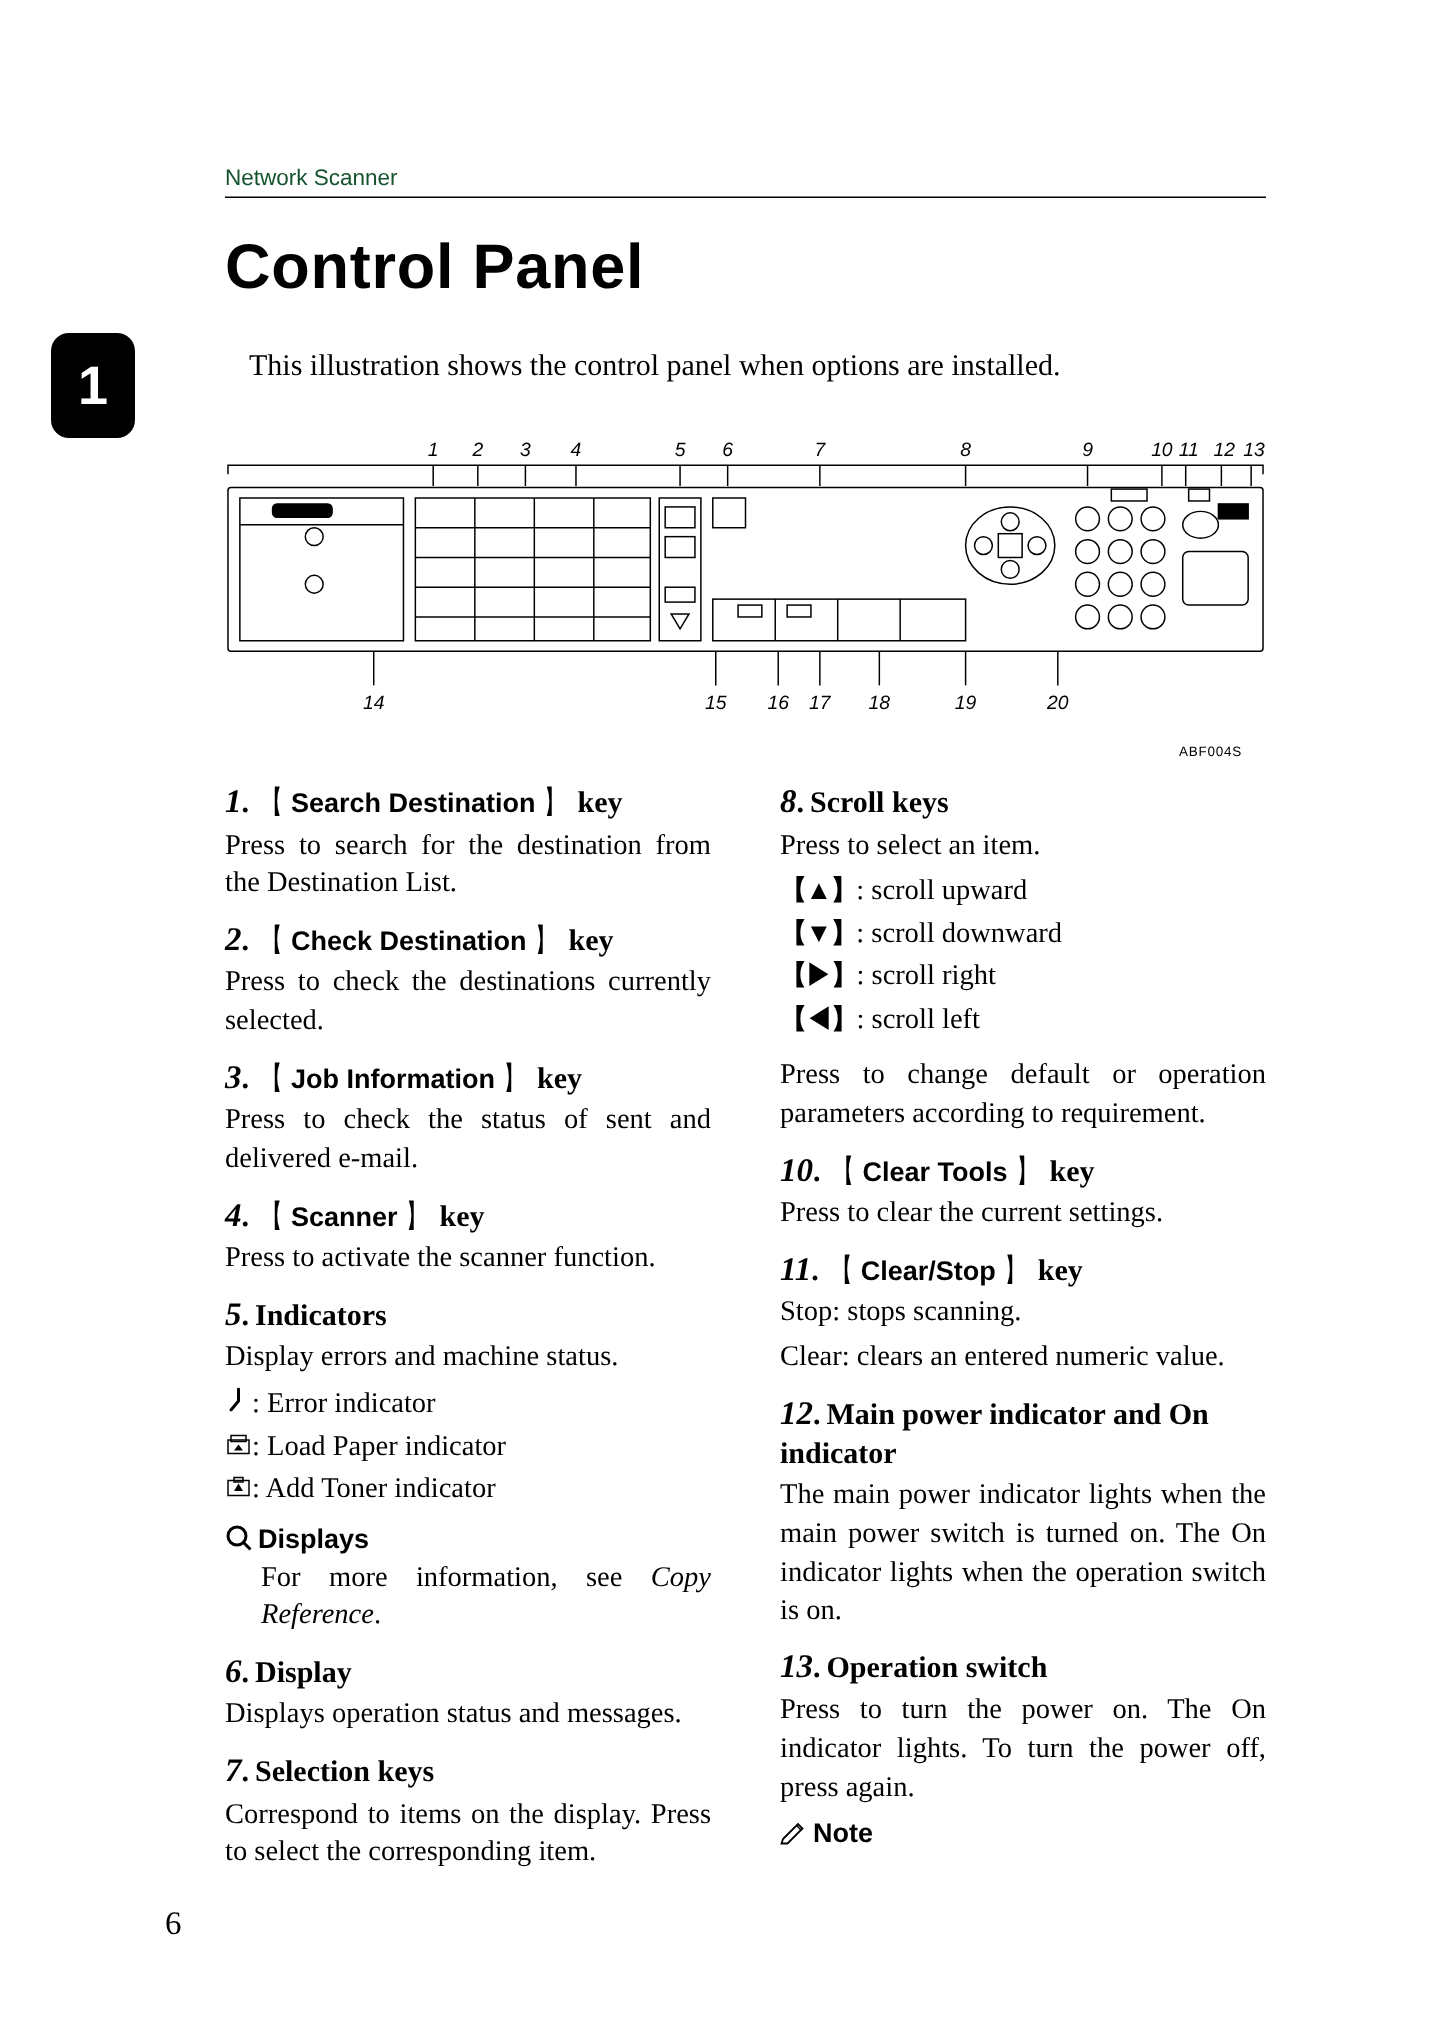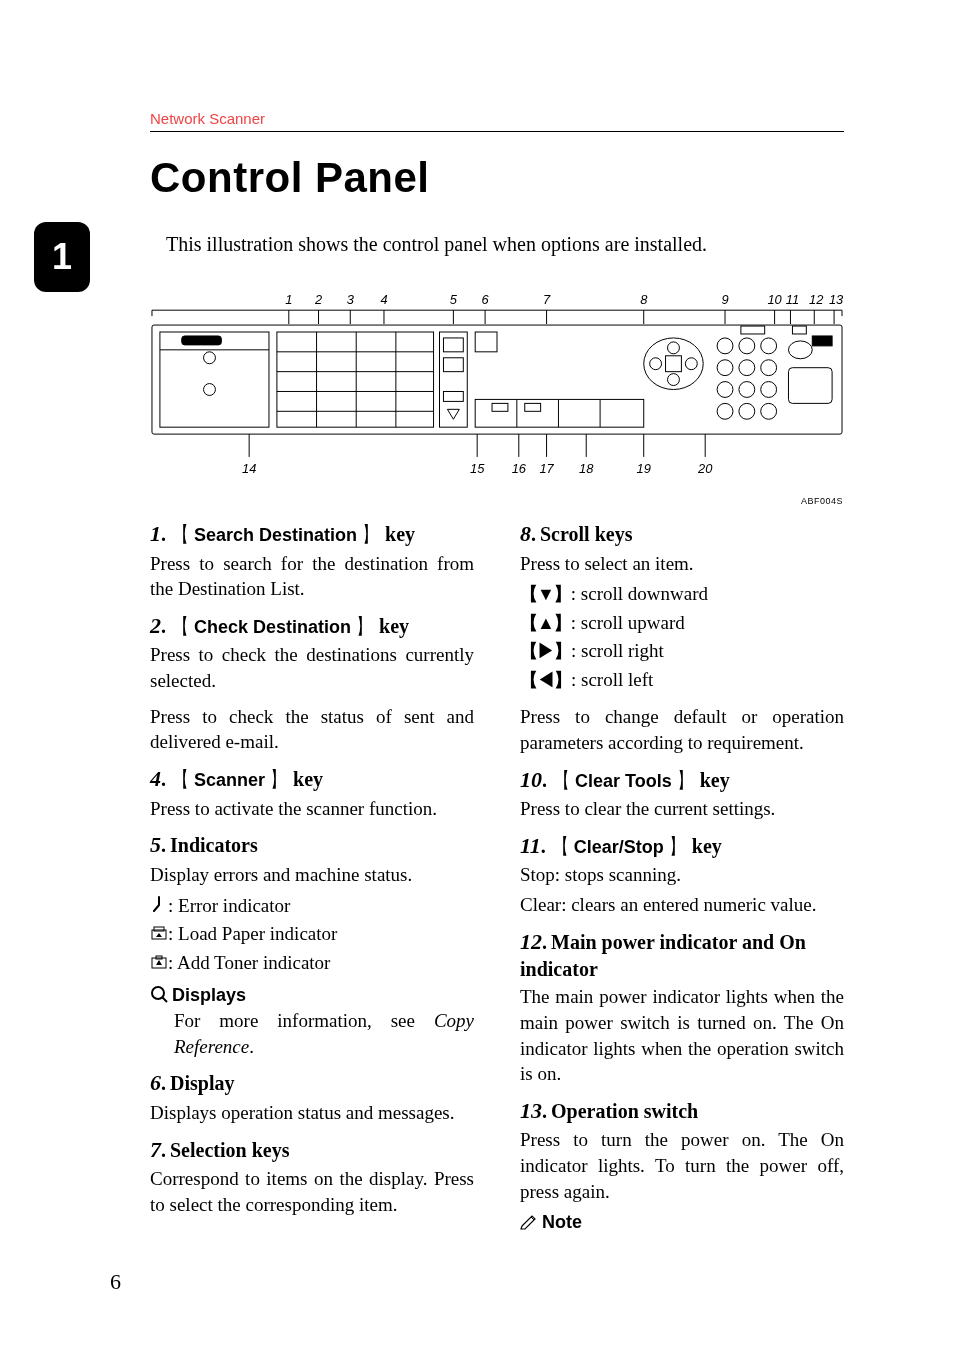--- a/index.html
+++ b/index.html
@@ -14,21 +14,21 @@
   .page {
     width: 954px;
     height: 1351px;
     position: relative;
     box-sizing: border-box;
     padding: 110px 110px 60px 150px;
   }
   .running-head {
     font-family: Arial, Helvetica, sans-serif;
     font-size: 15px;
-    color: #ef4444;
+    color: #14532d;
     margin-bottom: 4px;
   }
   .head-rule {
     border: none;
     border-top: 1.5px solid #000;
     margin: 0 0 22px 0;
   }
   .chapter-tab {
     position: absolute;
     left: 34px;
@@ -61,21 +61,21 @@
   }
   .figure {
     width: 100%;
     height: 225px;
     position: relative;
     margin: 8px 0 10px 0;
   }
   .figure svg { width: 100%; height: 100%; }
   .figure .imgid {
     position: absolute;
-    right: 1px;
+    right: 16px;
     bottom: -4px;
     font-family: Arial, Helvetica, sans-serif;
     font-size: 9px;
     letter-spacing: 0.5px;
     color: #000;
   }
   .cols {
     display: flex;
     gap: 46px;
     margin-top: 12px;
@@ -317,20 +317,21 @@
     <div class="col" id="col-left">
         <div class="item">
           <div class="item-head"><span class="num">1</span><span class="dot">.</span> <span class="key-bracket">【</span><span class="key-label">Search Destination</span><span class="key-bracket">】</span> <span class="serif-bold">key</span></div>
           <p class="body">Press to search for the destination from the Destination List.</p>
         </div>
         <div class="item">
           <div class="item-head"><span class="num">2</span><span class="dot">.</span> <span class="key-bracket">【</span><span class="key-label">Check Destination</span><span class="key-bracket">】</span> <span class="serif-bold">key</span></div>
           <p class="body">Press to check the destinations currently selected.</p>
         </div>
         <div class="item">
+          <div class="item-head"><span class="num">3</span><span class="dot">.</span> <span class="key-bracket">【</span><span class="key-label">Job Information</span><span class="key-bracket">】</span> <span class="serif-bold">key</span></div>
           <p class="body">Press to check the status of sent and delivered e-mail.</p>
         </div>
         <div class="item">
           <div class="item-head"><span class="num">4</span><span class="dot">.</span> <span class="key-bracket">【</span><span class="key-label">Scanner</span><span class="key-bracket">】</span> <span class="serif-bold">key</span></div>
           <p class="body">Press to activate the scanner function.</p>
         </div>
         <div class="item">
           <div class="item-head"><span class="num">5</span><span class="dot">.</span> <span class="serif-bold">Indicators</span></div>
           <p class="body">Display errors and machine status.</p>
           <p class="icon-line"><span class="small-icon"><svg width="14" height="16" viewBox="0 0 14 16">
@@ -358,22 +359,22 @@
         </div>
         <div class="item">
           <div class="item-head"><span class="num">7</span><span class="dot">.</span> <span class="serif-bold">Selection keys</span></div>
           <p class="body">Correspond to items on the display. Press to select the corresponding item.</p>
         </div>
       </div>
     <div class="col" id="col-right">
         <div class="item">
           <div class="item-head"><span class="num">8</span><span class="dot">.</span> <span class="serif-bold">Scroll keys</span></div>
           <p class="body">Press to select an item.</p>
+          <p class="icon-line"><span class="arrow-key">【▲】</span><span>: scroll upward</span></p>
           <p class="icon-line"><span class="arrow-key">【▼】</span><span>: scroll downward</span></p>
-          <p class="icon-line"><span class="arrow-key">【▲】</span><span>: scroll upward</span></p>
           <p class="icon-line"><span class="arrow-key">【▶】</span><span>: scroll right</span></p>
           <p class="icon-line"><span class="arrow-key">【◀】</span><span>: scroll left</span></p>
         </div>
         <div class="item">
           <p class="body">Press to change default or operation parameters according to requirement.</p>
         </div>
         <div class="item">
           <div class="item-head"><span class="num">10</span><span class="dot">.</span> <span class="key-bracket">【</span><span class="key-label">Clear Tools</span><span class="key-bracket">】</span> <span class="serif-bold">key</span></div>
           <p class="body">Press to clear the current settings.</p>
         </div>

